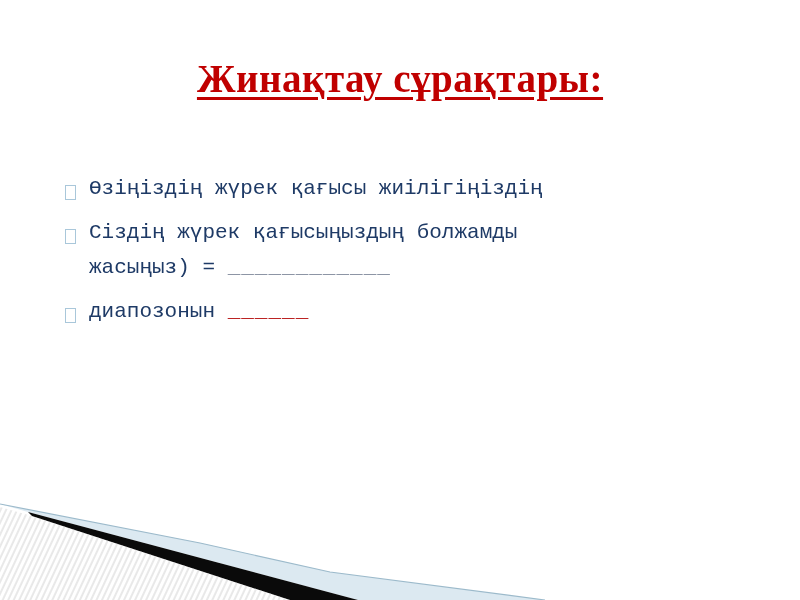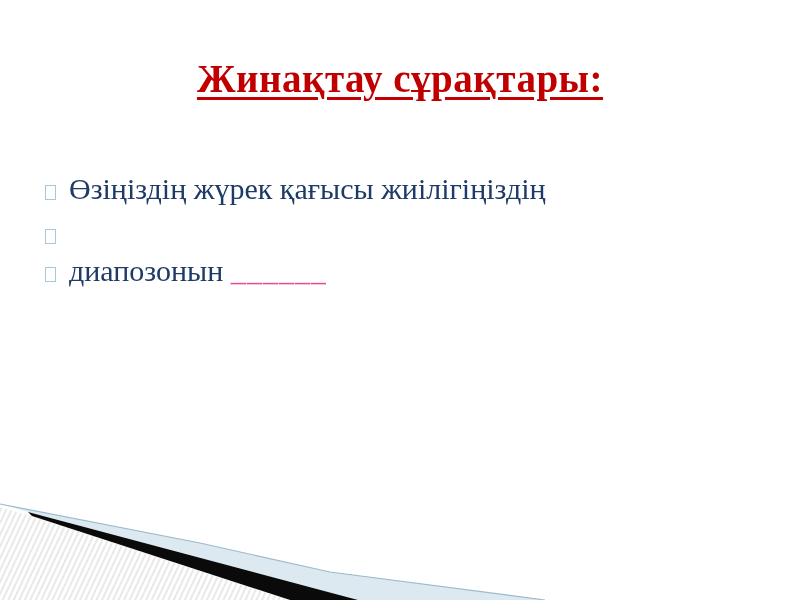--- a/index.html
+++ b/index.html
@@ -16,23 +16,24 @@
     text-align:center;
     font-size:39px;
     font-weight:bold;
     letter-spacing:0.5px;
     text-decoration:underline;
     text-decoration-thickness:3px;
     text-underline-offset:5px;
   }
   .body-block{
     position:absolute;
-    left:44px;top:171px;width:710px;
-    font-size:30px;
+    left:64px;top:171px;width:710px;
+    font-size:21px;
     line-height:35px;
+    font-family:Liberation Mono, monospace;
   }
   .bullet{display:flex;align-items:flex-start;margin-bottom:9px;}
   .marker{
     flex:0 0 auto;
     width:9px;height:13px;
     border:1.5px solid #a9c7da;
     margin:14px 13px 0 1px;
     background:#ffffff;
   }
   .lines{flex:1 1 auto;}
@@ -52,27 +53,29 @@
     <div class="bullet">
       <span class="marker" style="border-color: rgb(169, 199, 218);"></span>
       <div class="lines">
         <div class="line"><span>Өзіңіздің жүрек қағысы жиілігіңіздің</span></div>
       </div>
     </div>
 
     <div class="bullet">
       <span class="marker" style="border-color: rgb(169, 199, 218);"></span>
       <div class="lines">
+        <div class="line"><span>Сіздің жүрек қағысыңыздың болжамды</span></div>
+        <div class="line"><span>жасыңыз) = </span><span class="blank" style="color: rgb(138, 147, 163);">____________</span></div>
       </div>
     </div>
 
     <div class="bullet">
       <span class="marker" style="border-color: rgb(169, 199, 218);"></span>
       <div class="lines">
-        <div class="line"><span>диапозонын </span><span class="blank" style="color: #ec4899;">______</span></div>
+        <div class="line"><span>диапозонын </span><span class="blank" style="color: #b91c1c;">______</span></div>
       </div>
     </div>
 
   </div>
 
   <svg class="deco" width="800" height="100" viewBox="0 500 800 100" aria-hidden="true">
     <defs>
       <pattern id="hatch" patternUnits="userSpaceOnUse" width="5" height="5" patternTransform="rotate(25)">
         <line x1="1" y1="-1" x2="1" y2="6" stroke-width="1" stroke="#d2d2d2"></line>
       </pattern>

